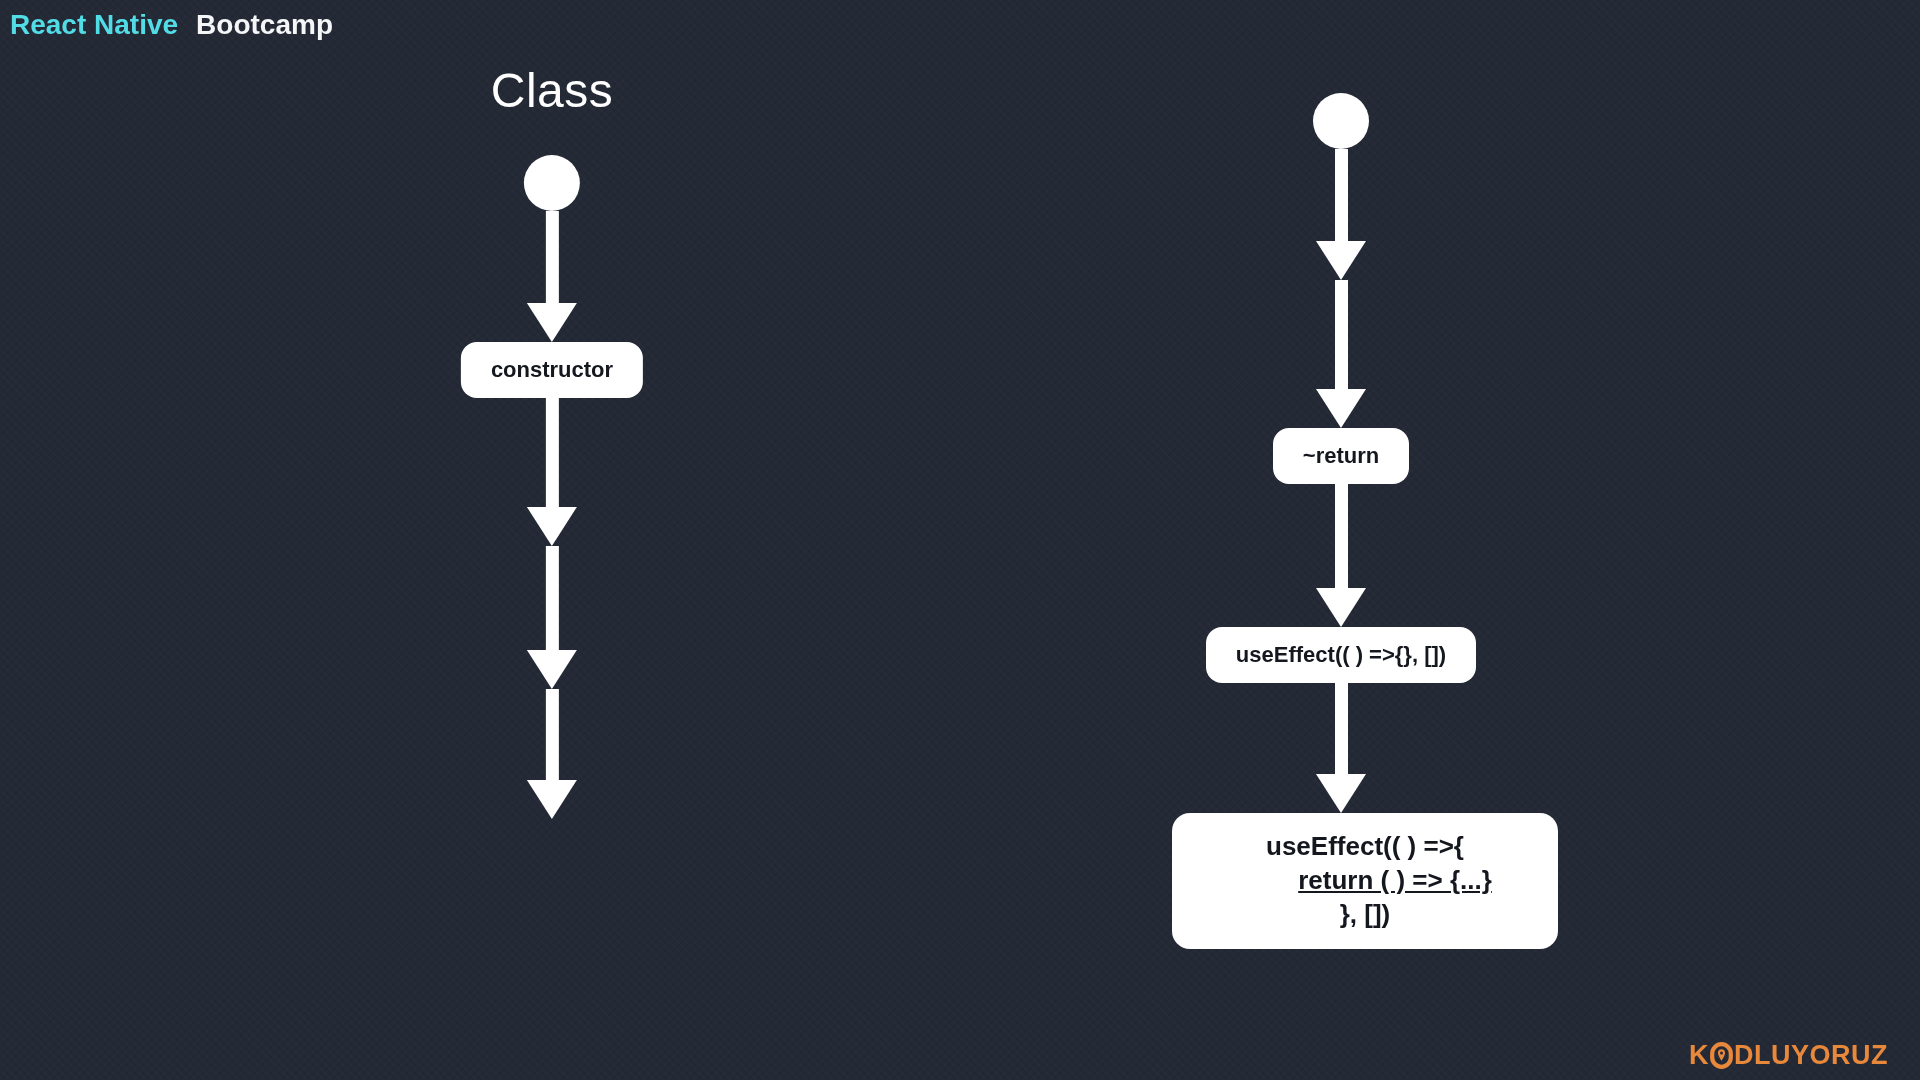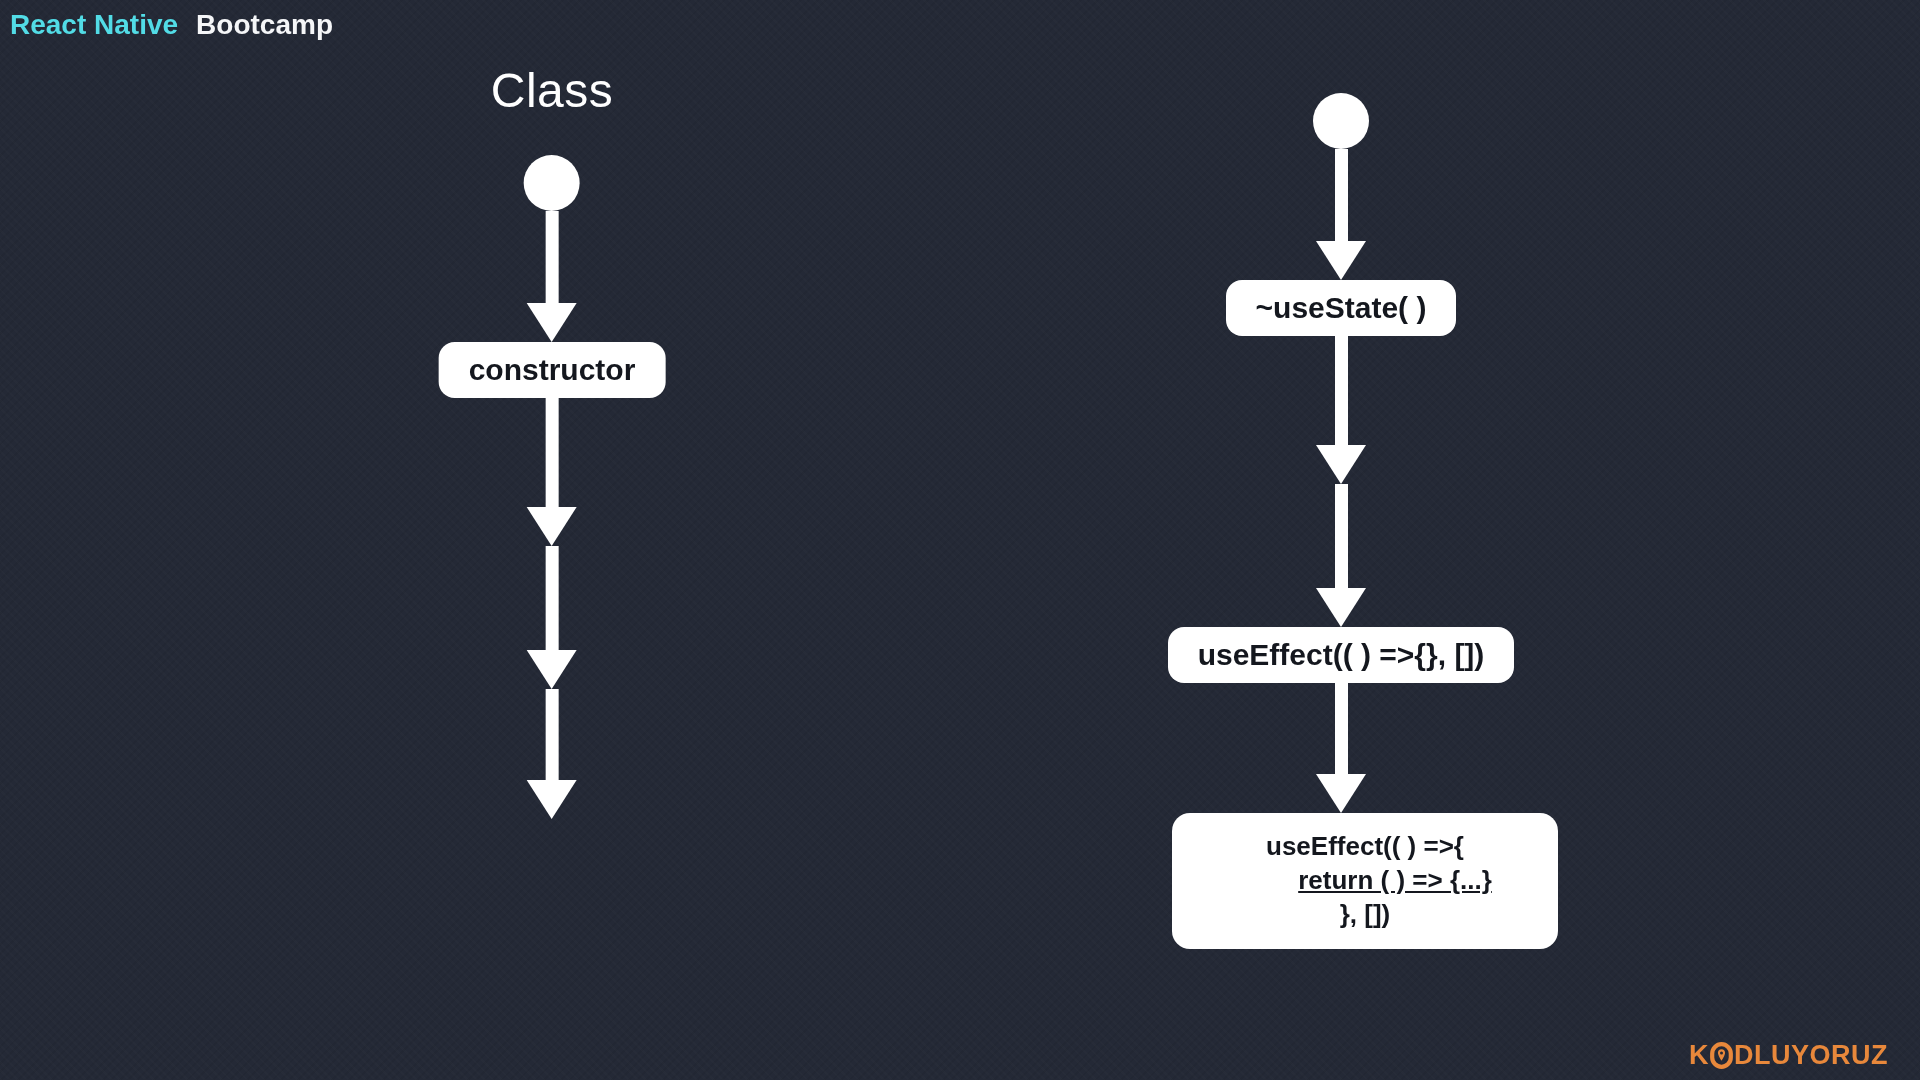--- a/index.html
+++ b/index.html
@@ -96,21 +96,21 @@
   
   .node {
     min-height: 56px;
     display: flex;
     align-items: center;
     justify-content: center;
     background: #ffffff;
     border-radius: 16px;
     color: #14171e;
     font-weight: 700;
-    font-size: 30px;
+    font-size: 22px;
     padding: 0 30px;
     white-space: nowrap;
   }
   .node.multi {
     flex-direction: column;
     padding: 16px 28px 18px;
     border-radius: 18px;
     font-size: 26px;
     line-height: 34px;
     min-width: 386px;
@@ -165,25 +165,25 @@
       <div class="head"></div>
     </div>
 </div>
 
 <div class="col col-functional">
   <div class="start-circle"></div>
   <div class="arrow arrow-1">
       <div class="shaft"></div>
       <div class="head"></div>
     </div>
-  <div class="node">~useState( )</div>
   <div class="arrow arrow-2">
       <div class="shaft"></div>
       <div class="head"></div>
     </div>
+  <div class="node">~return</div>
   <div class="arrow arrow-3">
       <div class="shaft"></div>
       <div class="head"></div>
     </div>
   <div class="node">useEffect(( ) =&gt;{}, [])</div>
   <div class="arrow arrow-4">
       <div class="shaft"></div>
       <div class="head"></div>
     </div>
   <div class="node multi">

